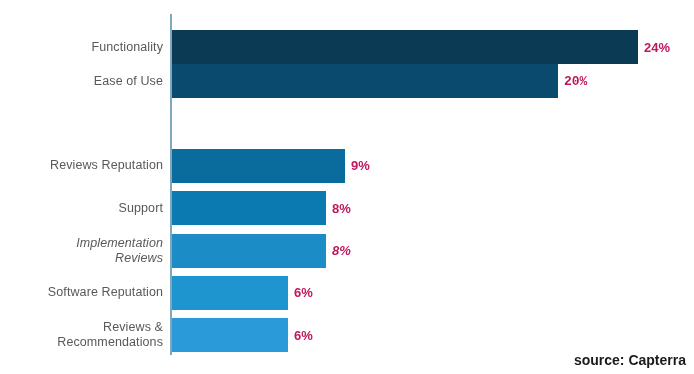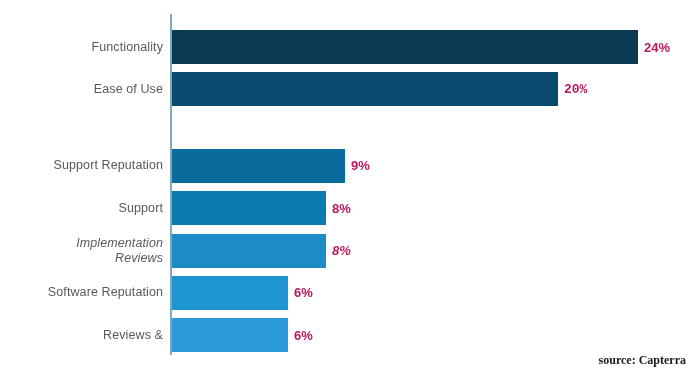--- a/index.html
+++ b/index.html
@@ -71,63 +71,62 @@
     align-items: center;
     color: #be185d;
     font-size: 13px;
     font-weight: bold;
     letter-spacing: 0px;
   }
   #source {
     position: absolute;
     right: 8px;
     bottom: 6px;
-    font-size: 12px;
+    font-size: 14px;
     font-weight: bold;
     color: #1a1a1a;
     letter-spacing: 0px;
-    font-family: Liberation Serif, serif;
   }
 </style>
 </head>
 <body>
 
 <div id="chart-root">
   <div id="plot">
     <div class="axis-line"></div>
   <div class="bar-row" style="top: 22px; margin-top: 8px;">
         <div class="cat-label"><span>Functionality</span></div>
         <div class="bar" style="width: 466px; background: rgb(10, 58, 84);"></div>
         <div class="val-label" style="left: 644px;">24%</div>
       </div>
-      <div class="bar-row" style="top: 64.3px; margin-top: 8px;">
+      <div class="bar-row" style="top: 64.3px;">
         <div class="cat-label"><span>Ease of Use</span></div>
         <div class="bar" style="width: 386px; background: rgb(10, 74, 110);"></div>
         <div class="val-label" style="left: 564px; font-family: Liberation Mono, monospace;">20%</div>
       </div>
       <div class="bar-row" style="top: 148.9px;">
-        <div class="cat-label"><span>Support Reputation</span></div>
+        <div class="cat-label"><span>Reviews Reputation</span></div>
         <div class="bar" style="width: 173px; background: rgb(10, 108, 156);"></div>
         <div class="val-label" style="left: 351px;">9%</div>
       </div>
       <div class="bar-row" style="top: 191.2px;">
         <div class="cat-label"><span>Support</span></div>
         <div class="bar" style="width: 154px; background: rgb(11, 122, 176);"></div>
         <div class="val-label" style="left: 332px;">8%</div>
       </div>
       <div class="bar-row" style="top: 233.5px; font-style: italic;">
         <div class="cat-label"><span>Implementation</span><span>Reviews</span></div>
         <div class="bar" style="width: 154px; background: rgb(27, 140, 198);"></div>
         <div class="val-label" style="left: 332px;">8%</div>
       </div>
       <div class="bar-row" style="top: 275.8px;">
         <div class="cat-label"><span>Software Reputation</span></div>
         <div class="bar" style="width: 116px; background: rgb(31, 149, 208);"></div>
         <div class="val-label" style="left: 294px;">6%</div>
       </div>
       <div class="bar-row" style="top: 318.1px;">
-        <div class="cat-label"><span>Reviews &amp;</span></div>
+        <div class="cat-label"><span>Reviews &amp;</span><span>Recommendations</span></div>
         <div class="bar" style="width: 116px; background: rgb(43, 154, 217);"></div>
         <div class="val-label" style="left: 294px;">6%</div>
       </div>
     </div>
   <div id="source">source: Capterra</div>
 </div>
 
 </body></html>

